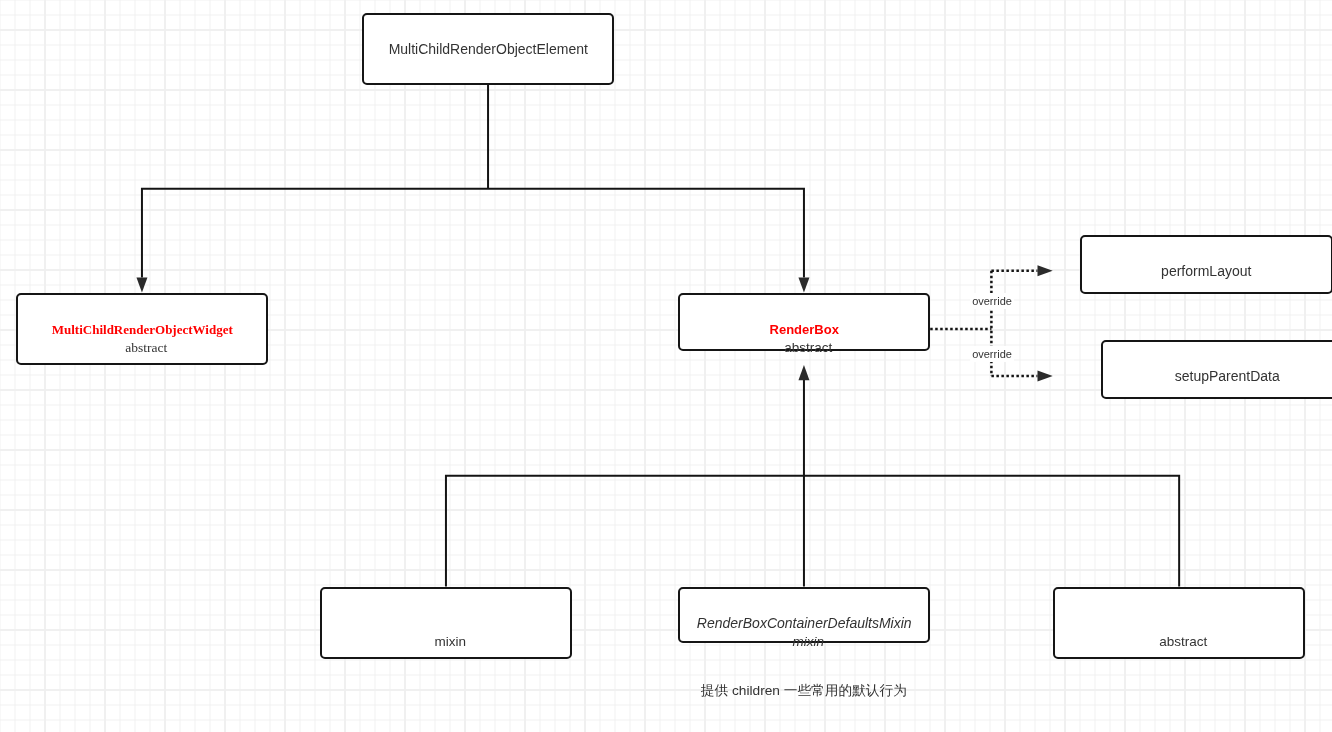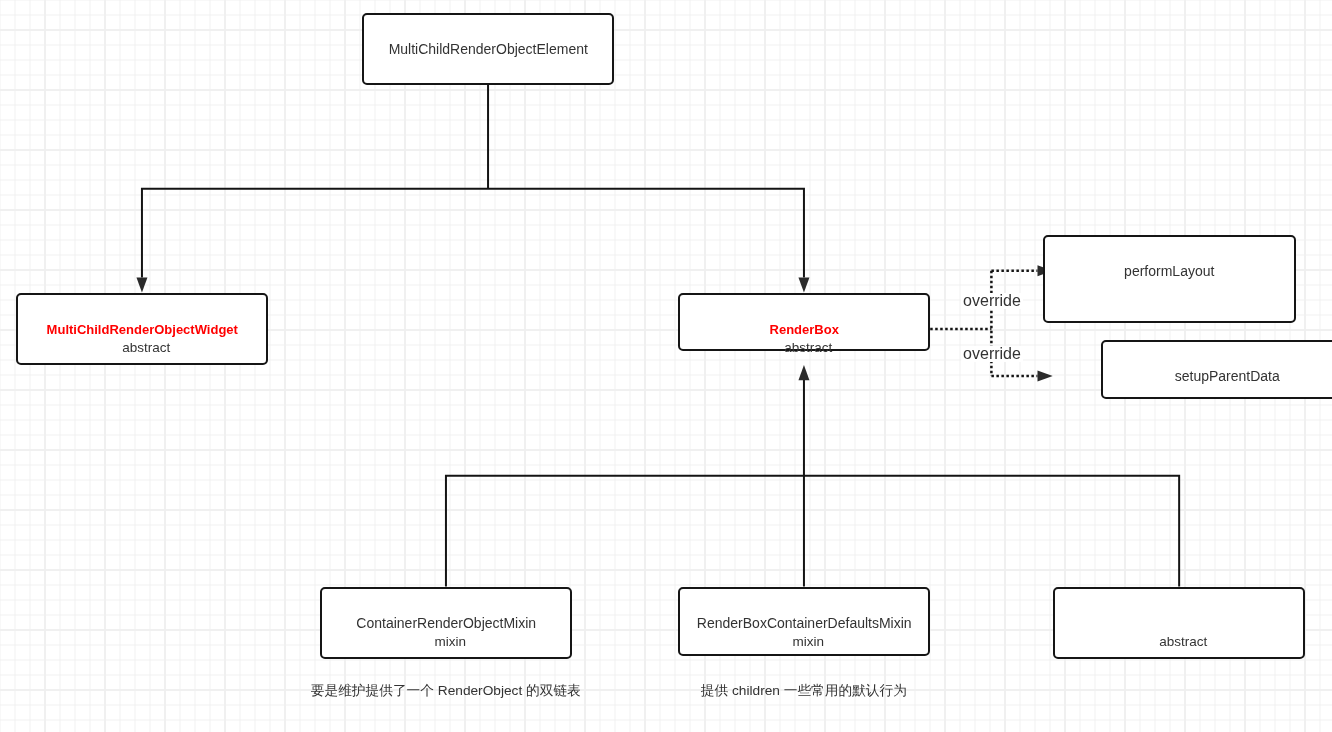--- a/index.html
+++ b/index.html
@@ -17,21 +17,21 @@
     background-position:44.5px 29.5px,44.5px 29.5px,44.5px 29.5px,44.5px 29.5px;
   }
   svg#edges{position:absolute;left:0;top:0;width:1332px;height:732px;}
   .node{position:absolute;box-sizing:border-box;
     border:2px solid #151515;border-radius:5px;background:#ffffff;}
   .node .title{position:absolute;left:0;right:0;text-align:center;will-change:transform;
     font-size:14px;line-height:17px;color:#333333;white-space:nowrap;}
   .node .title.hl{font-size:13px;font-weight:bold;color:#ff0000;}
   .node .subtitle{position:absolute;left:0;right:0;text-align:center;will-change:transform;
     font-size:13.5px;line-height:16px;color:#333333;white-space:nowrap;padding-left:8px;}
-  .edge-label{position:absolute;font-size:16px;line-height:16px;color:#333333;
+  .edge-label{position:absolute;font-size:11px;line-height:16px;color:#333333;
     will-change:transform;white-space:nowrap;
     transform:translate(-50%,-50%) translateZ(0);background:#ffffff;padding:0 2px;}
   .caption{position:absolute;font-size:13.7px;line-height:16.1px;color:#333333;
     text-align:center;white-space:nowrap;transform:translateX(-50%) translateZ(0);}
 </style>
 </head>
 <body>
 
 <div id="canvas">
 
@@ -49,55 +49,51 @@
       <path d="M 803.95 365.1 L 798.45 380.3 L 809.45 380.3 Z"></path>
       <path d="M 1052.7 270.85 L 1037.5 265.35 L 1037.5 276.35 Z"></path>
       <path d="M 1052.7 375.9 L 1037.5 370.4 L 1037.5 381.4 Z"></path>
     </g>
   </svg>
 
   <div class="node" style="left: 361.8px; top: 12.7px; width: 252.5px; height: 72.2px;">
     <div class="title" style="top: 25.965px;">MultiChildRenderObjectElement</div>
   </div>
 
-  <div class="node" style="left: 15.7px; top: 292.6px; width: 252.5px; height: 72.2px;">
+  <div class="node" style="left: 15.7px; top: 292.6px; width: 252.5px; height: 72.2px; font-family: Liberation Serif, serif;">
     <div class="title hl" style="top: 26.4675px;">MultiChildRenderObjectWidget</div>
     <div class="subtitle" style="top: 45.3942px;">abstract</div>
   </div>
 
   <div class="node" style="left: 677.7px; top: 292.6px; width: 252.5px; height: 58px;">
     <div class="title hl" style="top: 26.4675px;">RenderBox</div>
     <div class="subtitle" style="top: 45.3942px;">abstract</div>
   </div>
 
-  <div class="node" style="left: 1043px; top: 234.8px; width: 252.5px; height: 88px;">
+  <div class="node" style="left: 1080px; top: 234.8px; width: 252.5px; height: 59px;">
     <div class="title" style="top: 25.965px;">performLayout</div>
   </div>
 
   <div class="node" style="left: 1101px; top: 339.8px; width: 252.5px; height: 59px;">
     <div class="title" style="top: 25.965px;">setupParentData</div>
   </div>
 
   <div class="node" style="left: 319.7px; top: 586.6px; width: 252.5px; height: 72.2px;">
-    <div class="title" style="top: 25.965px;">ContainerRenderObjectMixin</div>
     <div class="subtitle" style="top: 45.7383px;">mixin</div>
   </div>
 
-  <div class="node" style="left: 677.7px; top: 586.6px; width: 252.5px; height: 69px;">
+  <div class="node" style="left: 677.7px; top: 586.6px; width: 252.5px; height: 56px; font-style: italic;">
     <div class="title" style="top: 25.965px;">RenderBoxContainerDefaultsMixin</div>
     <div class="subtitle" style="top: 45.7383px;">mixin</div>
   </div>
 
   <div class="node" style="left: 1052.9px; top: 586.6px; width: 252.5px; height: 72.2px;">
     <div class="subtitle" style="top: 45.7383px;">abstract</div>
   </div>
 
   <div class="edge-label" style="left: 991.6px; top: 301px;">override</div>
   <div class="edge-label" style="left: 991.6px; top: 354px;">override</div>
 
-  <div class="caption" style="left: 445.8px; top: 682.8px;">
-    <div>要是维护提供了一个 RenderObject 的双链表</div>
-  </div>
   <div class="caption" style="left: 803.9px; top: 682.9px; text-align: right;">
     <div>提供 children 一些常用的默认行为</div>
   </div>
 
 </div>
 
 </body></html>

